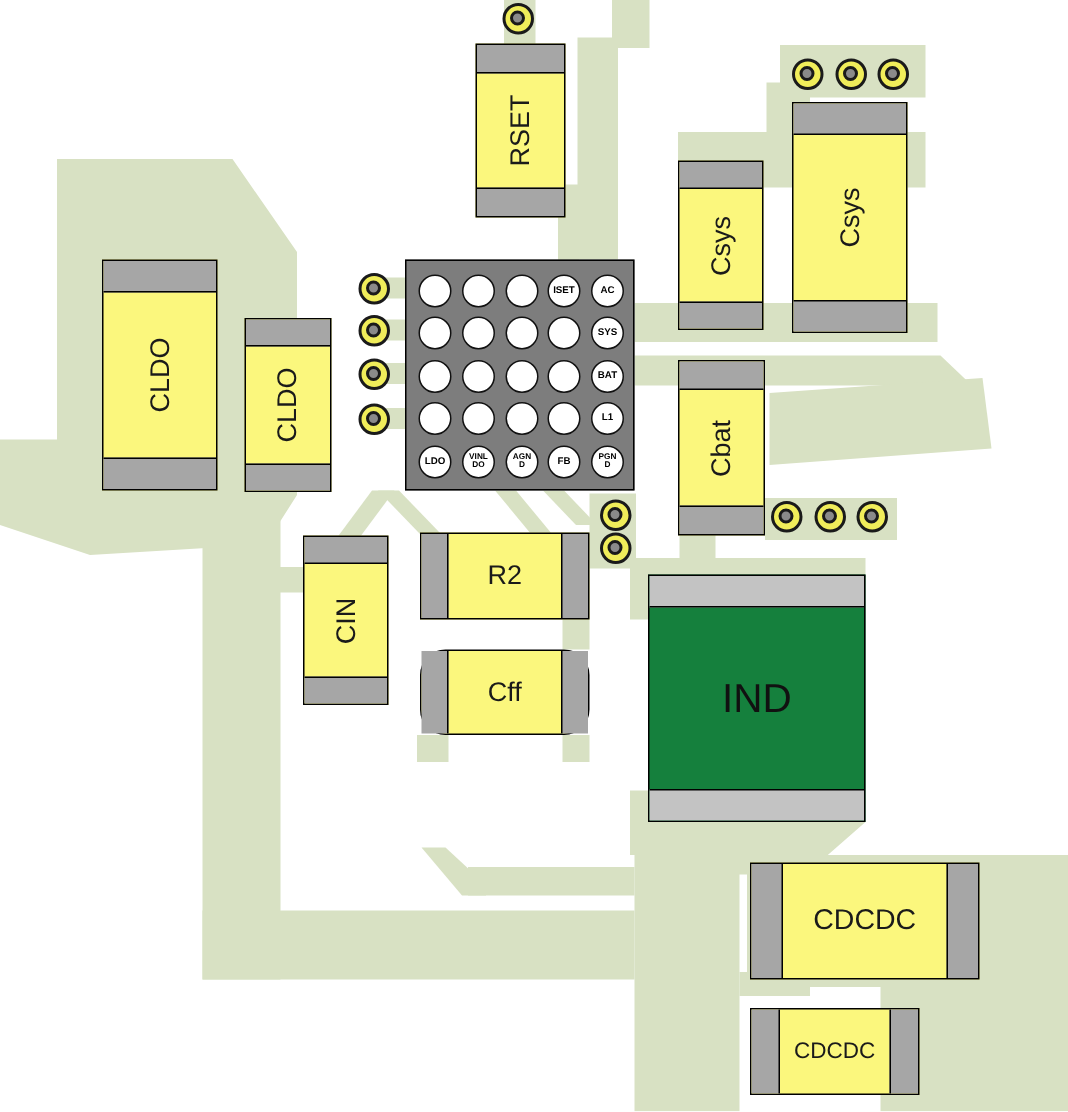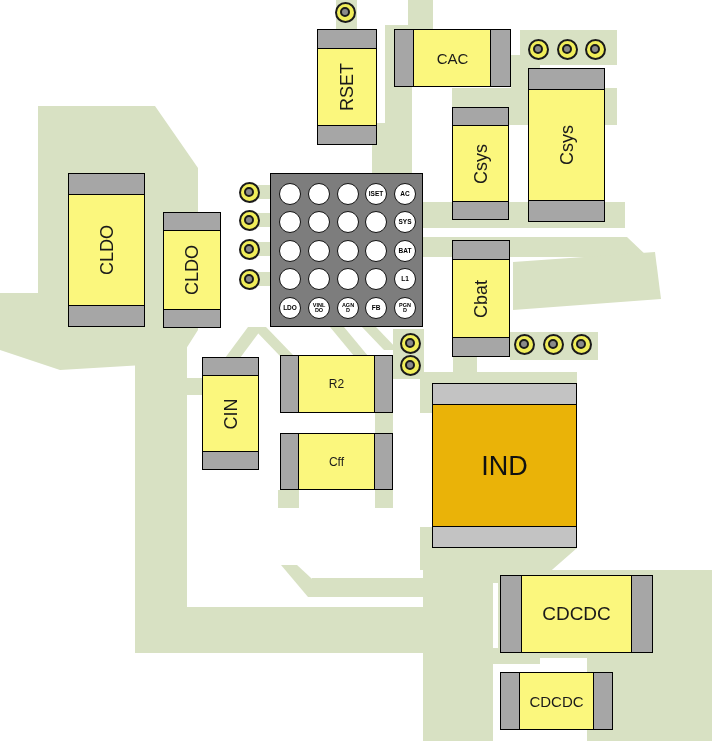--- a/index.html
+++ b/index.html
@@ -7,21 +7,21 @@
   #pours{position:absolute;left:0;top:0;width:712px;height:741px;}
 
   .comp{position:absolute;box-sizing:border-box;background:#fbf77d;border:1.5px solid #000;}
   .cap{position:absolute;background:#a6a6a6;box-sizing:border-box;}
   .cap.t{left:0;right:0;top:0;border-bottom:1.5px solid #000;}
   .cap.b{left:0;right:0;bottom:0;border-top:1.5px solid #000;}
   .cap.l{top:0;bottom:0;left:0;border-right:1.5px solid #000;}
   .cap.r{top:0;bottom:0;right:0;border-left:1.5px solid #000;}
   .lightcap{background:#c3c3c3;}
   .hlabel{position:absolute;top:50%;left:50%;transform:translate(-50%,-50%);
-          font-size:12px;color:#1a1a1a;white-space:nowrap;}
+          font-size:18px;color:#1a1a1a;white-space:nowrap;}
   .vlabel{position:absolute;top:50%;left:50%;transform:translate(-50%,-50%) rotate(-90deg);
           font-size:18px;color:#1a1a1a;white-space:nowrap;}
 
   #ic{position:absolute;left:270px;top:173px;width:153px;height:154px;
       background:#7d7d7d;border:1.5px solid #000;box-sizing:border-box;}
   .ball{position:absolute;width:22px;height:22px;border-radius:50%;background:#fff;
         border:1.5px solid #111;box-sizing:border-box;display:flex;align-items:center;justify-content:center;}
   .ball span{font-size:6.5px;font-weight:bold;line-height:5.5px;text-align:center;color:#000;}
   .ball span.wrap{font-size:5.5px;line-height:5px;width:15px;word-break:break-all;}
 
@@ -89,25 +89,20 @@
     <div class="cap b" style="height:18px;"></div>
     <span class="vlabel">CLDO</span>
   </div>
 
   <div class="comp" style="left:317px;top:29px;width:60px;height:116px;">
     <div class="cap t" style="height:19px;"></div>
     <div class="cap b" style="height:19px;"></div>
     <span class="vlabel">RSET</span>
   </div>
 
-  <div class="comp" style="left:394px;top:29px;width:117px;height:58px;">
-    <div class="cap l" style="width:19px;"></div>
-    <div class="cap r" style="width:20px;"></div>
-    <span class="hlabel" style="font-size:15px;">CAC</span>
-  </div>
 
   <div class="comp" style="left:452px;top:107px;width:57px;height:113px;">
     <div class="cap t" style="height:18px;"></div>
     <div class="cap b" style="height:18px;"></div>
     <span class="vlabel">Csys</span>
   </div>
 
   <div class="comp" style="left:528px;top:68px;width:77px;height:154px;">
     <div class="cap t" style="height:21px;"></div>
     <div class="cap b" style="height:21px;"></div>
@@ -125,28 +120,28 @@
     <div class="cap b" style="height:18px;"></div>
     <span class="vlabel">CIN</span>
   </div>
 
   <div class="comp" style="left:280px;top:355px;width:113px;height:58px;">
     <div class="cap l" style="width:18px;"></div>
     <div class="cap r" style="width:18px;"></div>
     <span class="hlabel">R2</span>
   </div>
 
-  <div class="comp" style="left:280px;top:433px;width:113px;height:57px;">
+  <div class="comp" style="left:280px;top:433px;width:113px;height:57px;border-radius:17px;">
     <div class="cap l" style="width:18px;"></div>
     <div class="cap r" style="width:18px;"></div>
     <span class="hlabel">Cff</span>
   </div>
 
 
-  <div class="comp" style="left:432px;top:383px;width:145px;height:165px;background:#eab308;">
+  <div class="comp" style="left:432px;top:383px;width:145px;height:165px;background:#15803d;">
     <div class="cap t lightcap" style="height:21px;"></div>
     <div class="cap b lightcap" style="height:21px;"></div>
     <span class="ind-body-label">IND</span>
   </div>
 
   <div class="comp" style="left:500px;top:575px;width:153px;height:78px;">
     <div class="cap l" style="width:21px;"></div>
     <div class="cap r" style="width:21px;"></div>
     <span class="hlabel" style="font-size:19px;">CDCDC</span>
   </div>

